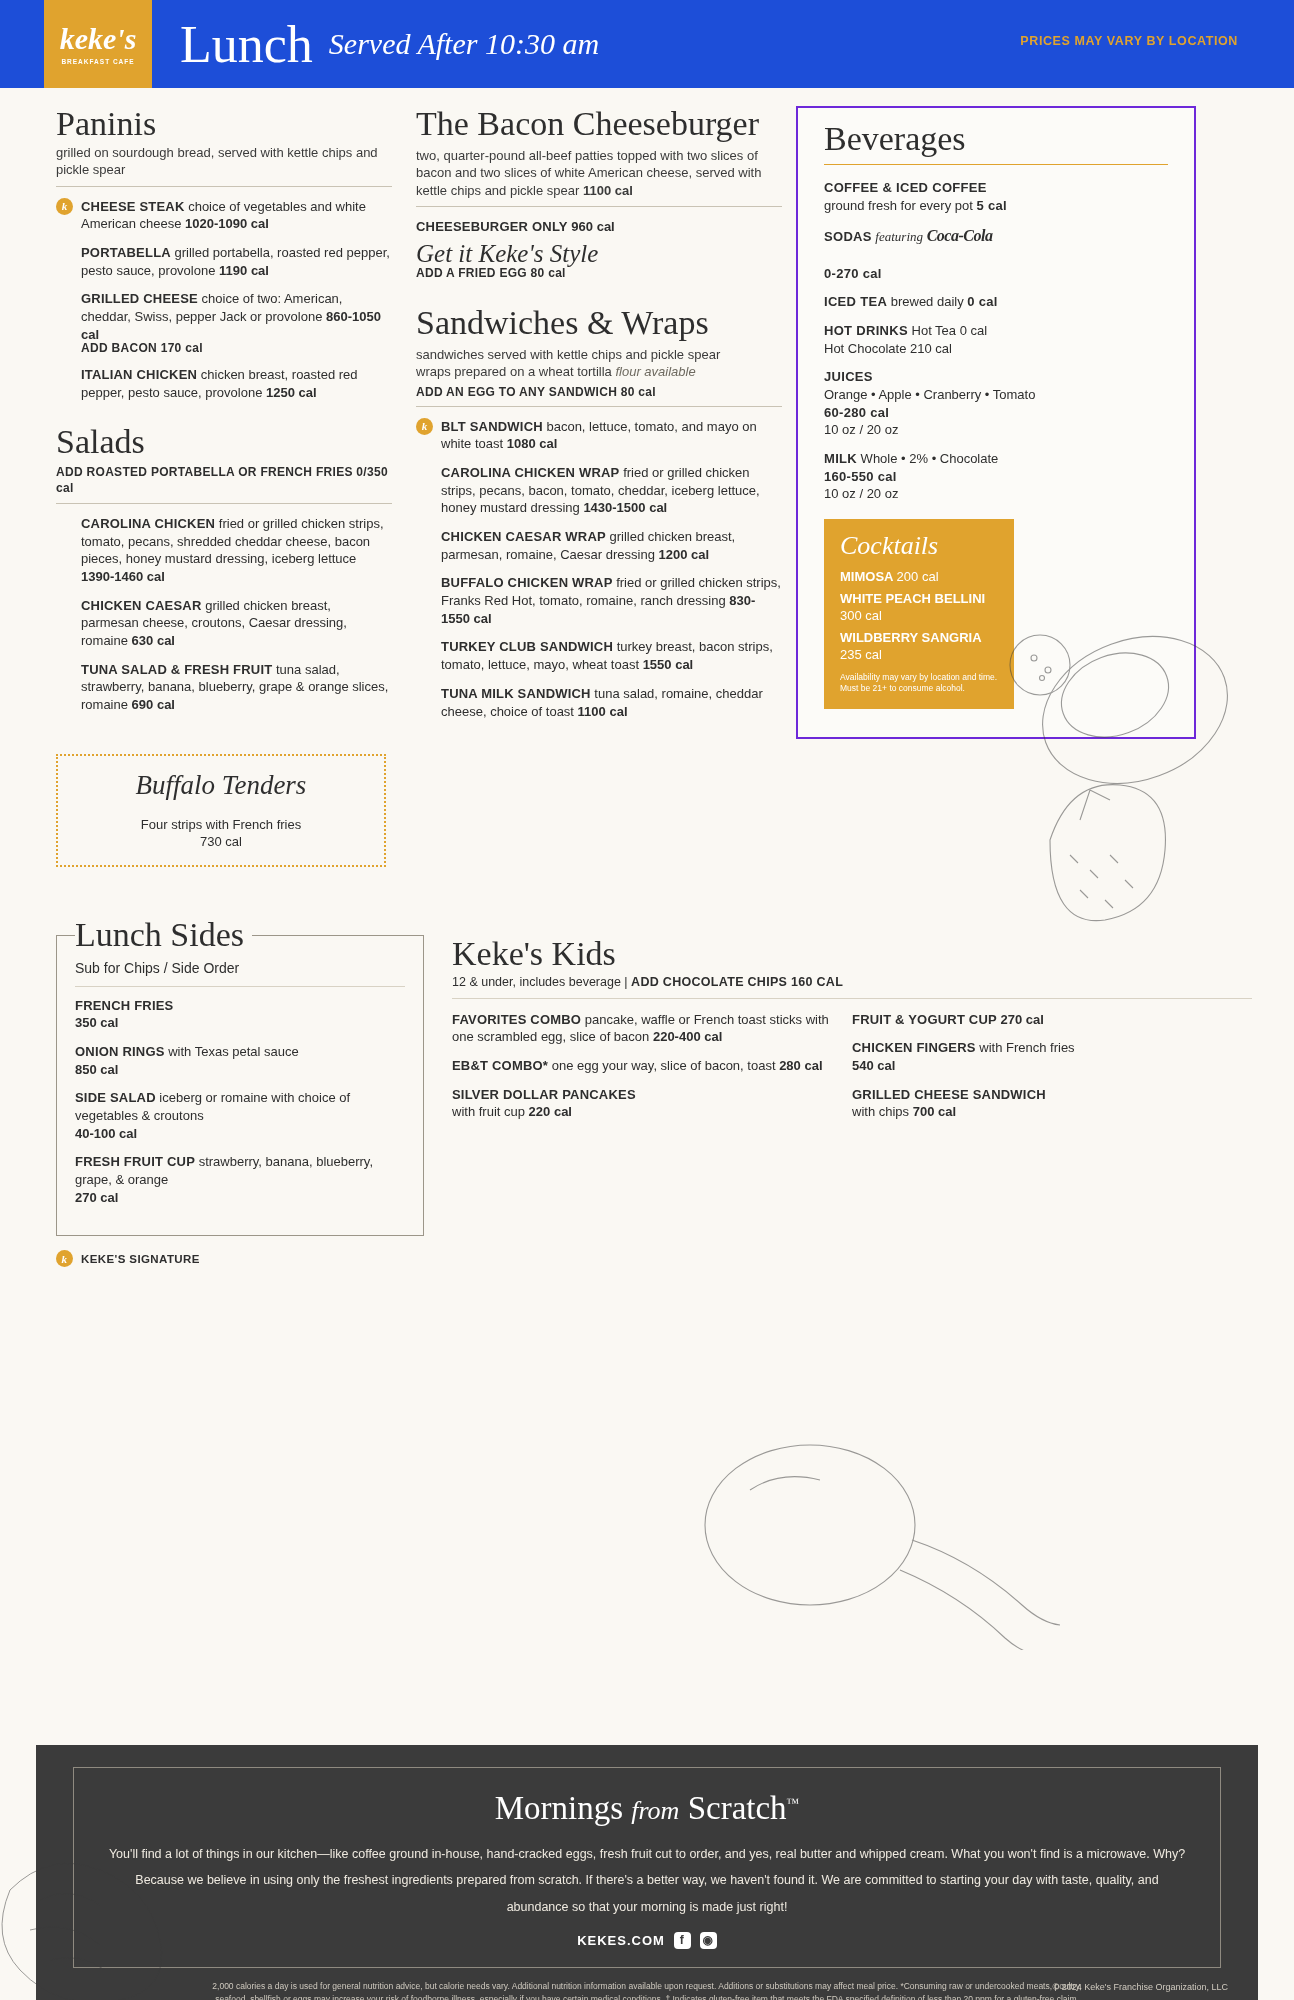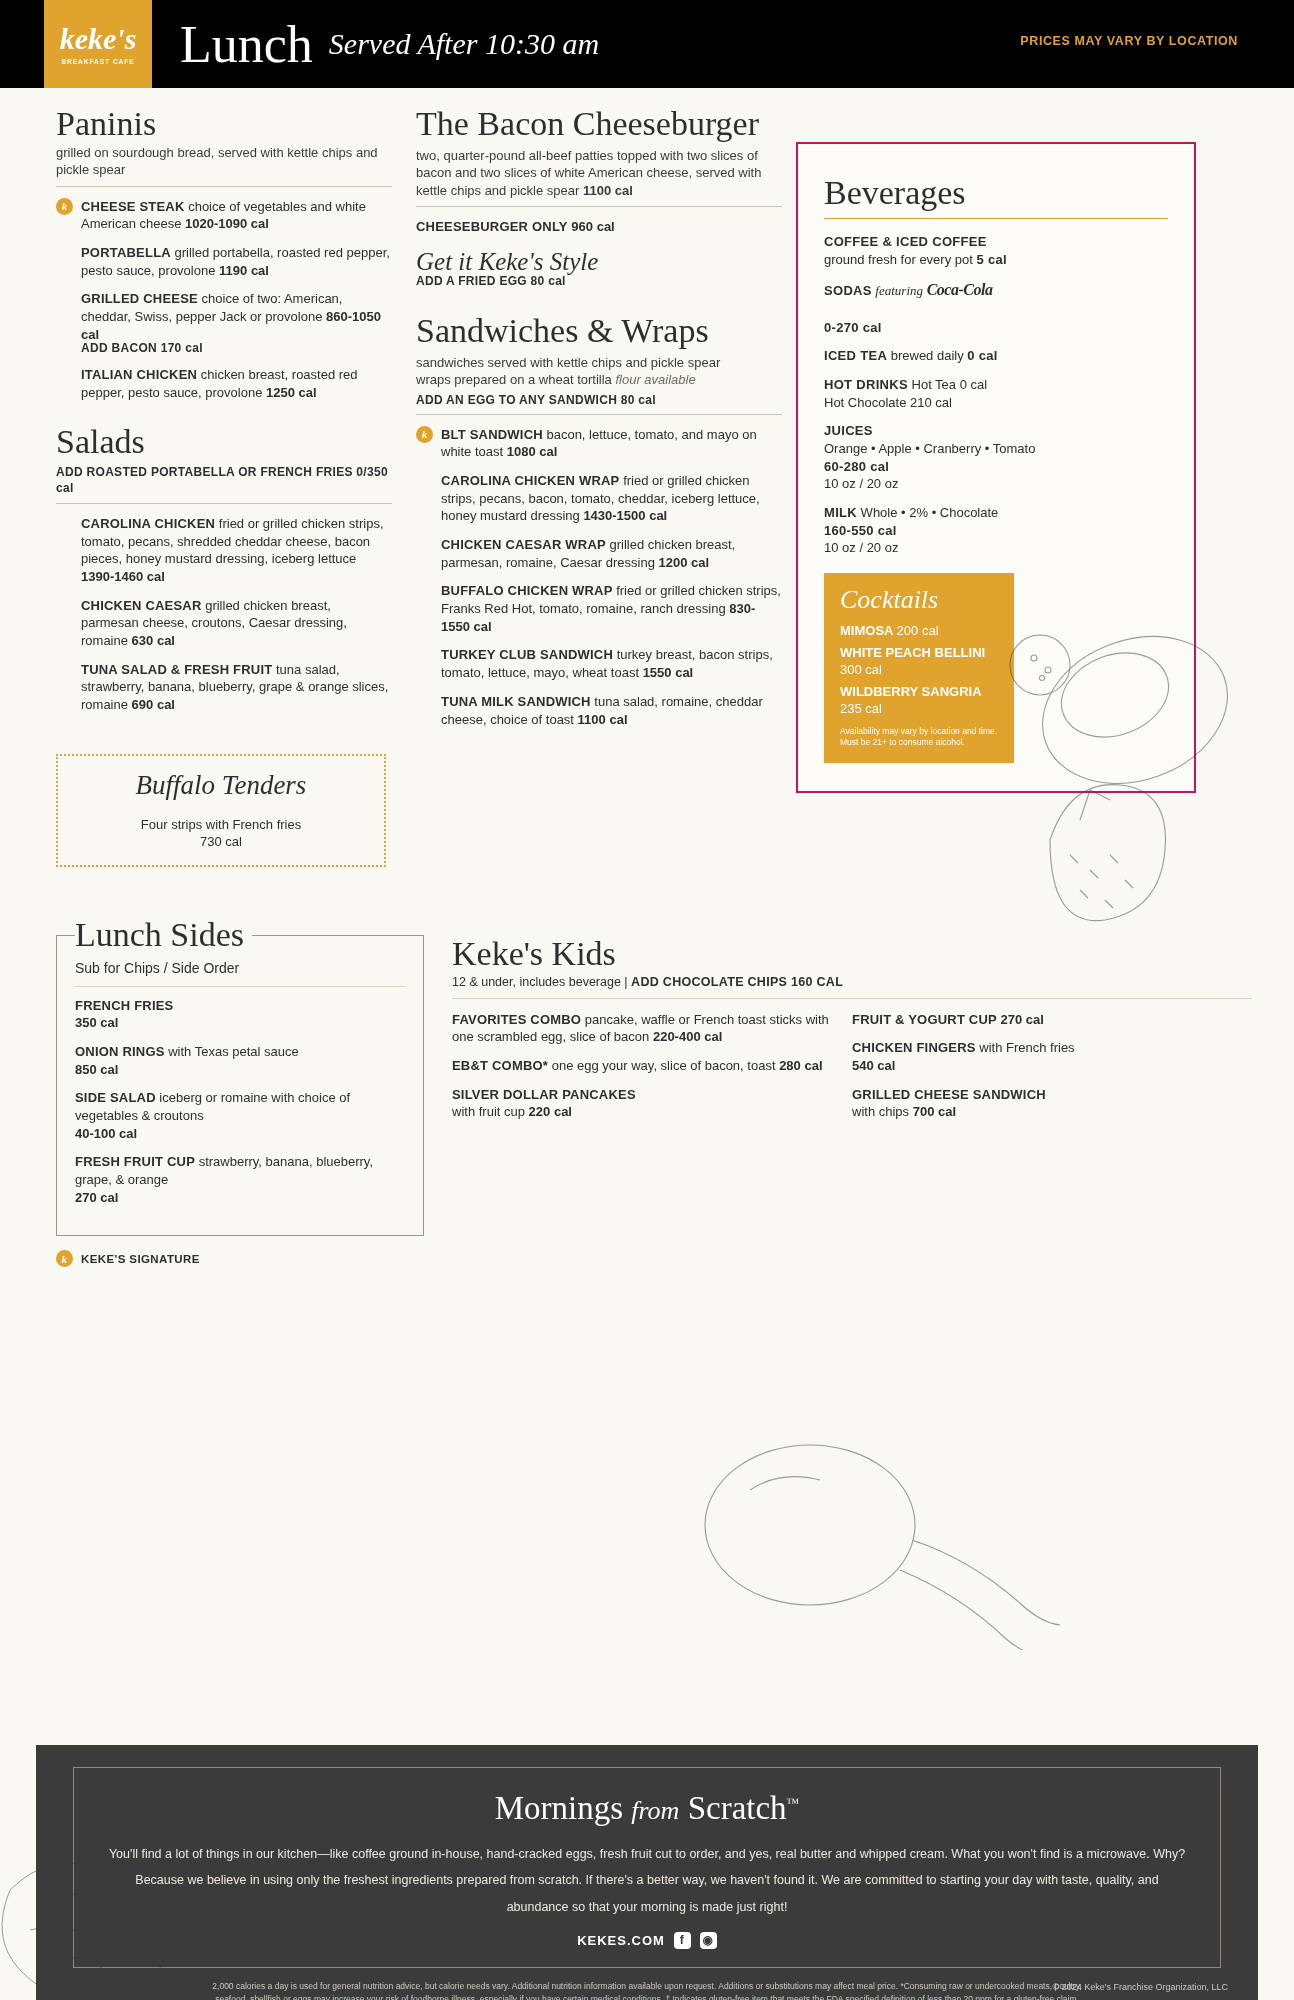--- a/index.html
+++ b/index.html
@@ -10,21 +10,21 @@
     font-family: "Liberation Sans", sans-serif;
     color: #2e2e2e;
     position: relative;
     overflow: hidden;
   }
   .page { position: relative; width: 1294px; height: 2000px; }
 
   
   .header {
     height: 88px;
-    background: #000000;
+    background: #1d4ed8;
     display: flex;
     align-items: center;
     position: relative;
   }
   .logo-box {
     width: 108px; height: 88px;
     background: #e0a32e;
     display: flex; flex-direction: column;
     align-items: center; justify-content: center;
     margin-left: 44px;
@@ -90,25 +90,24 @@
   }
   .tenders .t1 {
     font-family: "Liberation Serif", serif; font-style: italic;
     font-size: 27px;
   }
   .tenders .t2 { font-size: 13px; margin-top: 16px; }
   .tenders .t3 { font-size: 13px; margin-top: 2px; }
 
   
   .bev-panel {
-    border: 2px solid #be185d;
-    padding: 30px 26px 28px;
+    border: 2px solid #6d28d9;
+    padding: 12px 26px 28px;
     background: rgba(255,255,255,0.45);
     position: relative;
-    margin-top: 36px;
   }
   .bev-panel h2 {
     font-family: "Liberation Serif", serif; font-size: 34px; font-weight: normal;
   }
   .bev-rule { border-bottom: 1px solid #e0a32e; margin: 6px 0 14px; }
   .bev-item { margin-bottom: 11px; font-size: 13px; line-height: 1.36; }
   .bev-item b { font-weight: bold; letter-spacing: .3px; }
   .coke {
     font-family: "Liberation Serif", serif; font-style: italic;
     font-weight: bold; font-size: 16px; letter-spacing: -.5px;
@@ -245,21 +244,21 @@
       </div>
     </div>
 
     <div class="col-mid">
       <h2 class="sec">The Bacon Cheeseburger</h2>
       <div class="sec-sub" style="margin-top:5px">
         <span>two, quarter-pound all-beef patties topped with two slices of bacon and two slices of white American cheese, served with kettle chips and pickle spear</span>
         <b class="cal">1100 cal</b>
       </div>
       <div class="rule"></div>
-      <div class="item" style="margin-bottom:12px">
+      <div class="item" style="margin-bottom:4px">
         <b>CHEESEBURGER ONLY</b>
         <span class="cal">960 cal</span>
       </div>
       <div style="font-family:'Liberation Serif',serif;font-style:italic;font-size:25px;margin:2px 0 4px">Get it Keke's Style</div>
       <div class="addline">ADD A FRIED EGG 80 cal</div>
 
       <h2 class="sec" style="margin-top:26px;line-height:1.02">Sandwiches &amp; Wraps</h2>
       <div class="sec-sub" style="margin-top:5px">sandwiches served with kettle chips and pickle spear</div>
       <div class="sec-sub">
         <span>wraps prepared on a wheat tortilla</span>

